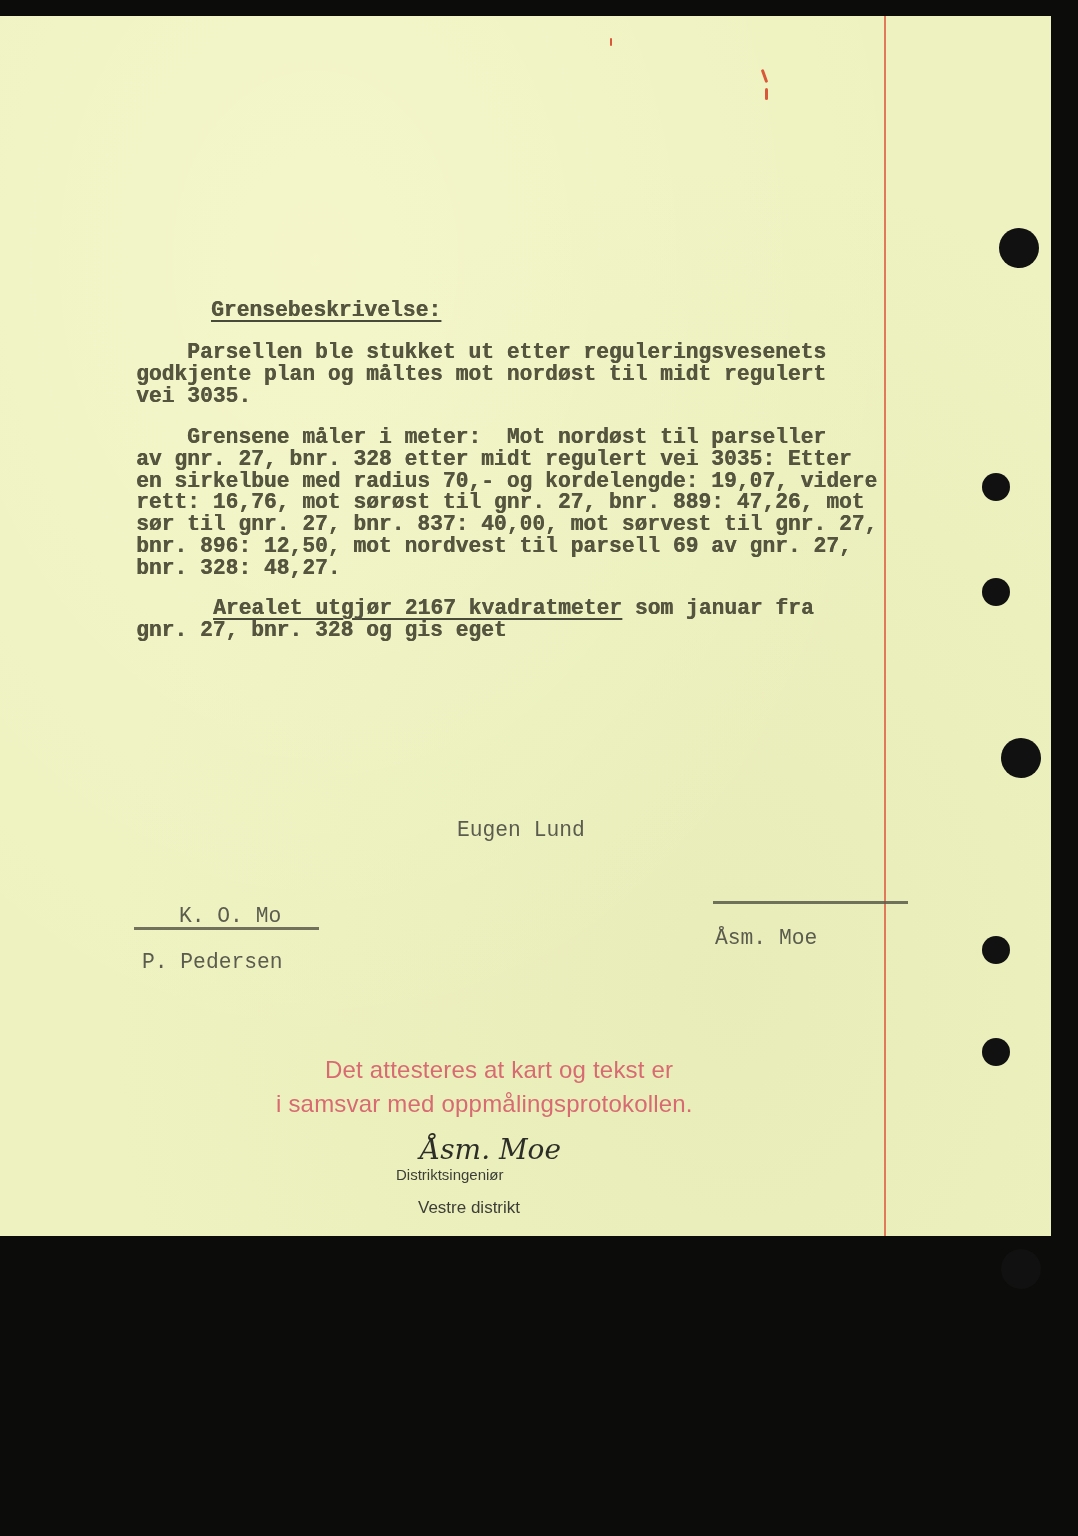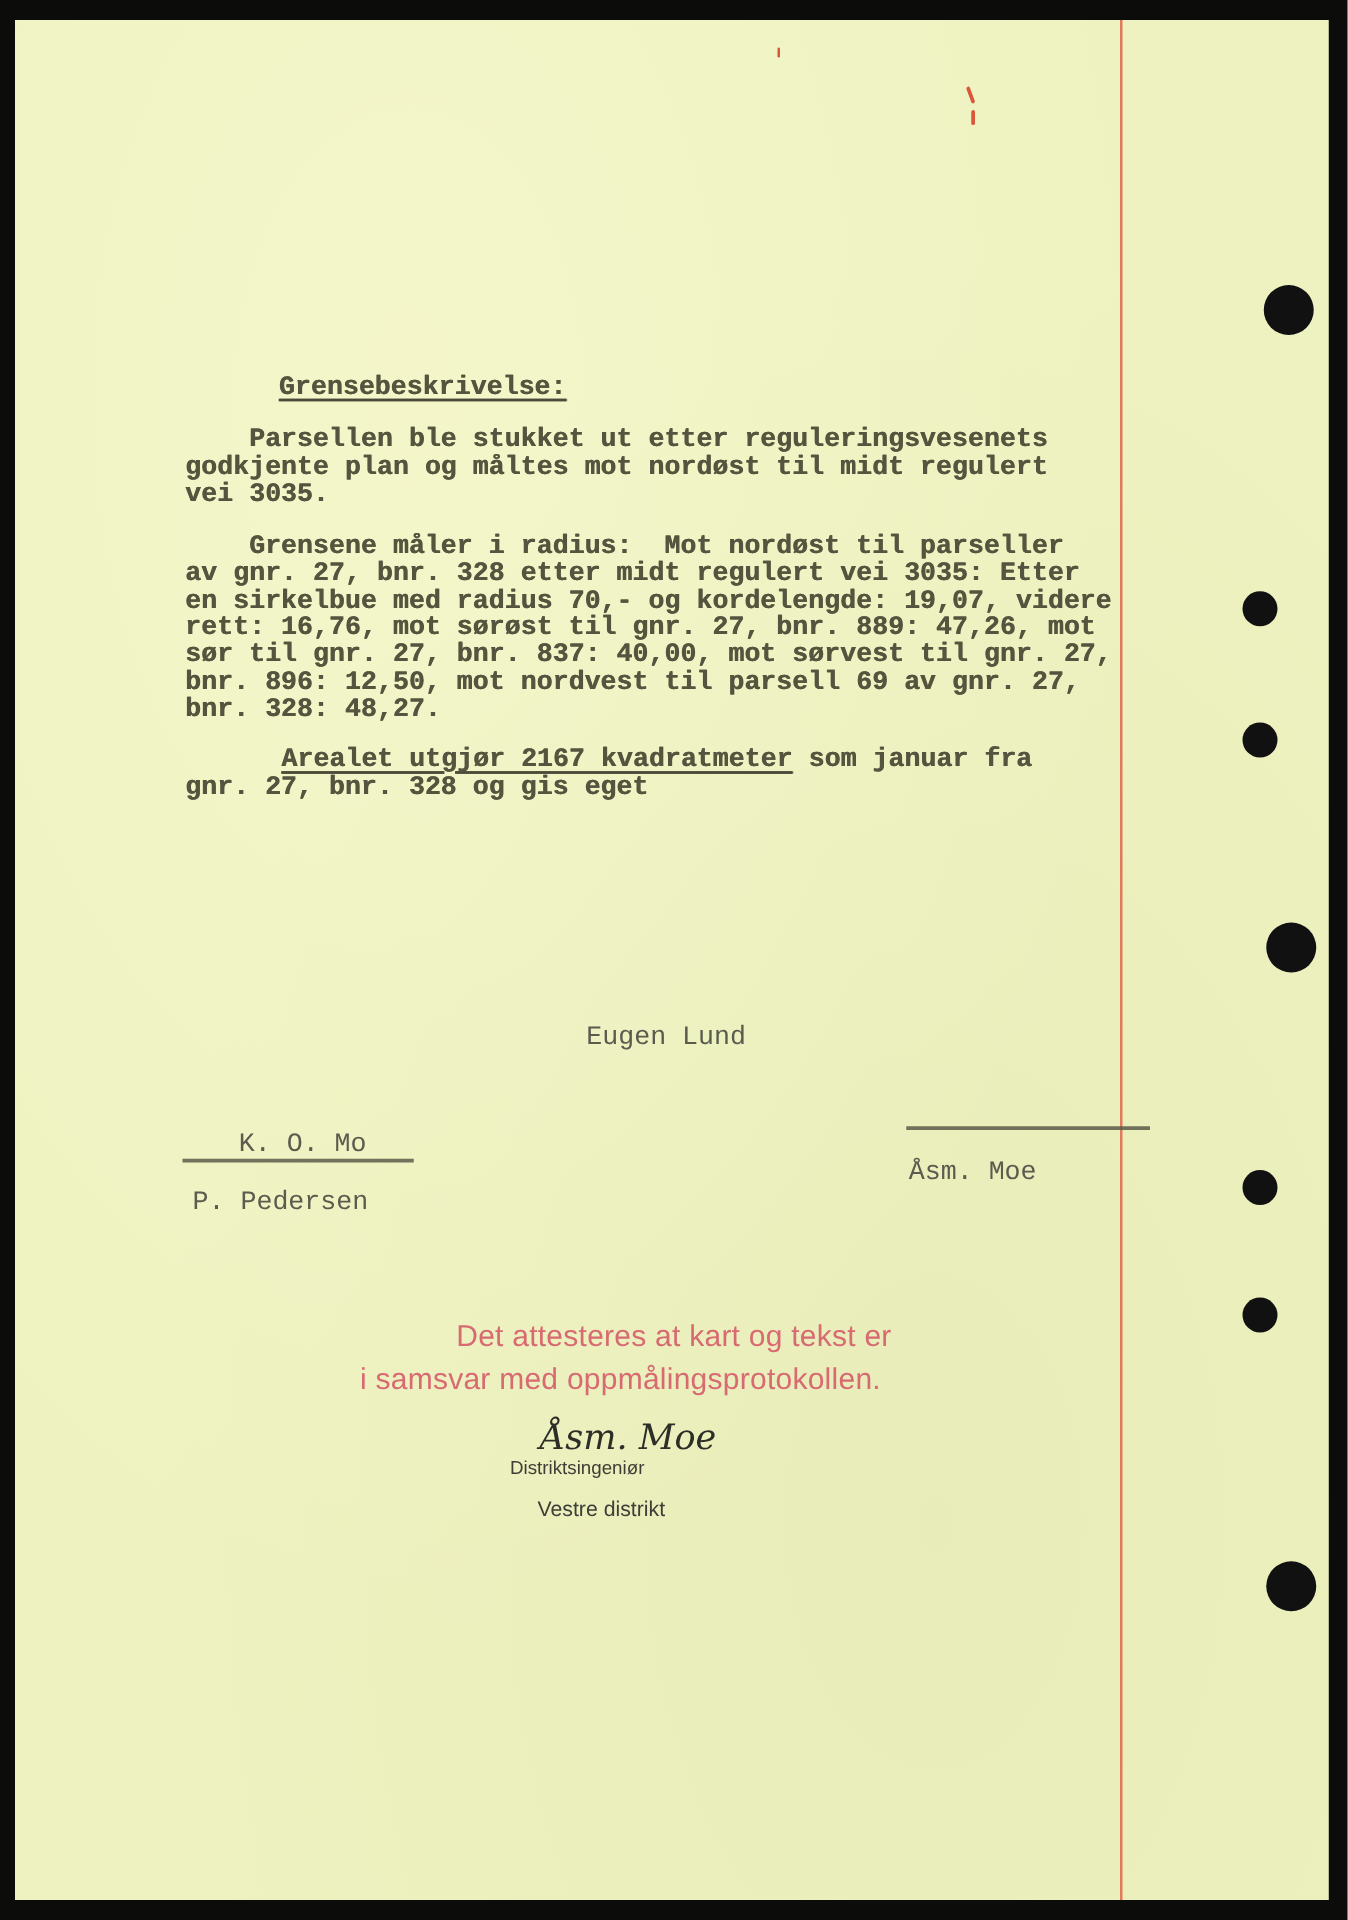--- a/index.html
+++ b/index.html
@@ -1,21 +1,21 @@
 <!DOCTYPE html>
 <html><head>
   <meta charset="utf-8">
   <style>
     html, body { margin: 0; padding: 0; }
     body {
       width: 1078px; height: 1536px; position: relative; overflow: hidden;
       background: #0c0c0a;
     }
     .paper {
-      position: absolute; left: 12px; top: 16px; width: 1051px; height: 1504px;
+      position: absolute; left: 0; top: 16px; width: 1051px; height: 1220px;
       background: #eef2c0;
       background-image:
         radial-gradient(ellipse at 30% 20%, rgba(255,255,220,0.35), rgba(255,255,220,0) 60%),
         radial-gradient(ellipse at 70% 80%, rgba(220,226,170,0.35), rgba(220,226,170,0) 60%);
     }
     .margin-line {
       position: absolute; left: 884px; top: 0; width: 1.5px; height: 100%;
       background: #e07a5a;
     }
     .hole { position: absolute; border-radius: 50%; background: #111; }
@@ -67,21 +67,21 @@
 
   <div class="typed bold u" style="left:211px;top:284px;">Grensebeskrivelse:</div>
 
   <div>
     <div class="typed bold" style="left:136px;top:326px;">    Parsellen ble stukket ut etter reguleringsvesenets</div>
     <div class="typed bold" style="left:136px;top:348px;">godkjente plan og måltes mot nordøst til midt regulert</div>
     <div class="typed bold" style="left:136px;top:370px;">vei 3035.</div>
   </div>
 
   <div>
-    <div class="typed bold" style="left:136px;top:411px;">    Grensene måler i radius:  Mot nordøst til parseller</div>
+    <div class="typed bold" style="left:136px;top:411px;">    Grensene måler i meter:  Mot nordøst til parseller</div>
     <div class="typed bold" style="left:136px;top:433px;">av gnr. 27, bnr. 328 etter midt regulert vei 3035: Etter</div>
     <div class="typed bold" style="left:136px;top:455px;">en sirkelbue med radius 70,- og kordelengde: 19,07, videre</div>
     <div class="typed bold" style="left:136px;top:476px;">rett: 16,76, mot sørøst til gnr. 27, bnr. 889: 47,26, mot</div>
     <div class="typed bold" style="left:136px;top:498px;">sør til gnr. 27, bnr. 837: 40,00, mot sørvest til gnr. 27,</div>
     <div class="typed bold" style="left:136px;top:520px;">bnr. 896: 12,50, mot nordvest til parsell 69 av gnr. 27,</div>
     <div class="typed bold" style="left:136px;top:542px;">bnr. 328: 48,27.</div>
   </div>
 
   <div class="typed bold" style="left:213px;top:582px;"><span class="u">Arealet utgjør 2167 kvadratmeter</span><span> som januar fra</span></div>
   <div class="typed bold" style="left:136px;top:604px;">gnr. 27, bnr. 328 og gis eget</div>
@@ -91,19 +91,19 @@
   <div class="typed light" style="left:457px;top:804px;">Eugen Lund</div>
 
   <div class="typed light" style="left:142px;top:890px;margin-left:37px;">K. O. Mo</div>
   <div class="sig-line" style="left:134px;top:911px;width:185px;"></div>
   <div class="typed light" style="left:142px;top:936px;">P. Pedersen</div>
 
   <div class="sig-line" style="left:713px;top:885px;width:195px;"></div>
   <div class="typed light" style="left:715px;top:912px;">Åsm. Moe</div>
 
   <div>
-    <div class="stamp" style="left:325px;top:1040px;margin-left:28px;">Det attesteres at kart og tekst er</div>
+    <div class="stamp" style="left:325px;top:1040px;">Det attesteres at kart og tekst er</div>
     <div class="stamp" style="left:276px;top:1074px;">i samsvar med oppmålingsprotokollen.</div>
     <div class="handwriting" style="left:420px;top:1117px;">Åsm. Moe</div>
     <div class="stamp-title" style="left:396px;top:1150px;font-size:15px;">Distriktsingeniør</div>
     <div class="stamp-title" style="left:418px;top:1182px;font-size:17px;">Vestre distrikt</div>
   </div>
 </div>
 
 </body></html>

